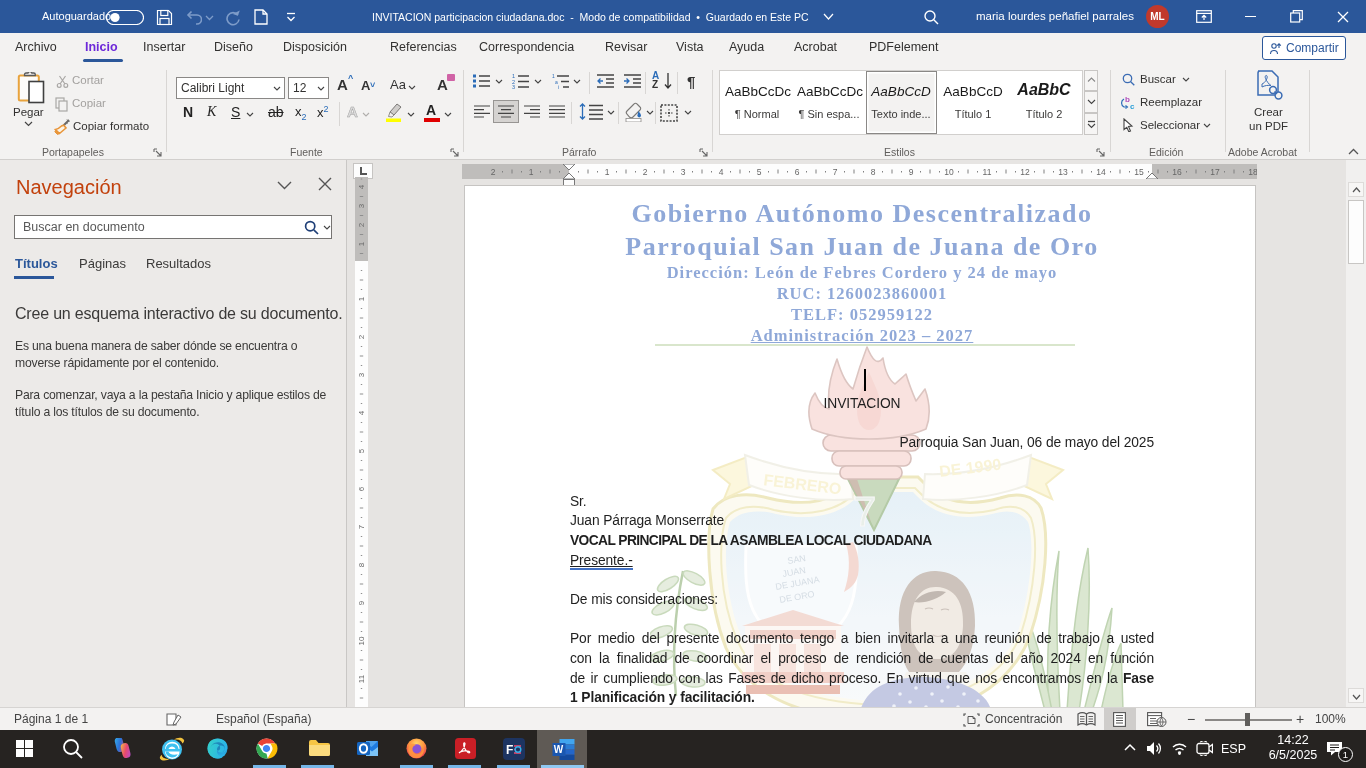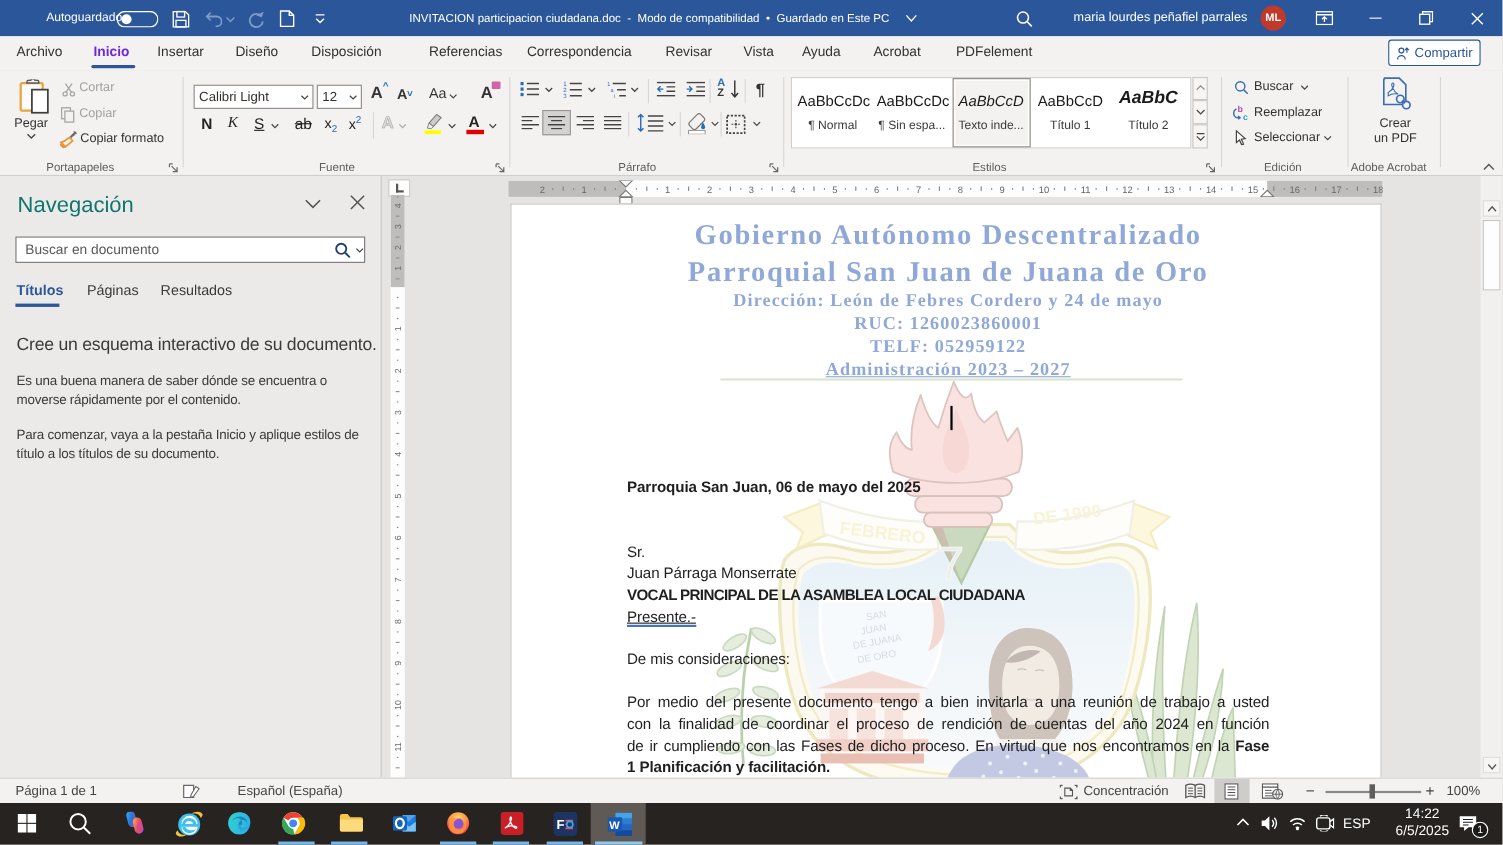--- a/index.html
+++ b/index.html
@@ -397,21 +397,21 @@
   <div class="abs rtext" style="left:1254px;top:42px;">Crear</div>
   <div class="abs rtext" style="left:1249px;top:56px;">un PDF</div>
   <div class="grplabel" style="left:1228px;">Adobe Acrobat</div>
   <div class="vsep" style="left:1309px;"></div>
   <svg class="abs" style="left:1348px;top:84px;" width="11" height="7" viewBox="0 0 11 7">
       <path d="M1 6 L5.5 1.5 L10 6" fill="none" stroke="#555" stroke-width="1.3"></path>
     </svg>
 </div>
 <div id="main">
   <div id="navpane">
-    <div class="abs" style="left:16px;top:16px;font-size:20px;color:#0f766e;">Navegación</div>
+    <div class="abs" style="left:16px;top:16px;font-size:20px;color:#c2410c;">Navegación</div>
     <svg class="abs" style="left:277px;top:21px;" width="15" height="9" viewBox="0 0 15 9">
         <path d="M1 1 L7.5 7.5 L14 1" fill="none" stroke="#555" stroke-width="1.4"></path>
       </svg>
     <svg class="abs" style="left:318px;top:17px;" width="14" height="14" viewBox="0 0 14 14">
         <path d="M1 1 L13 13 M13 1 L1 13" stroke="#555" stroke-width="1.4"></path>
       </svg>
     <div class="abs" style="left:14px;top:55px;width:318px;height:24px;background:#fff;border:1px solid #767472;">
       <div class="abs" style="left:8px;top:4px;font-size:12.5px;color:#595959;">Buscar en documento</div>
       <svg class="abs" style="left:289px;top:4px;" width="15" height="15" viewBox="0 0 15 15">
         <circle cx="6.2" cy="6.2" r="4.6" fill="none" stroke="#1f3f77" stroke-width="1.7"></circle>
@@ -690,21 +690,22 @@
 
       <div id="doctext" class="abs" style="left:105px;top:0;width:584px;height:560px;">
         <div class="abs hd1" style="top:13px;">Gobierno Autónomo Descentralizado</div>
         <div class="abs hd1" style="top:46px;">Parroquial San Juan de Juana de Oro</div>
         <div class="abs hd2" style="top:77px;">Dirección: León de Febres Cordero y 24 de mayo</div>
         <div class="abs hd2" style="top:98px;">RUC: 1260023860001</div>
         <div class="abs hd2" style="top:119px;">TELF: 052959122</div>
         <div class="abs hd2" style="top:140px;"><span style="text-decoration:underline;">Administración 2023 – 2027</span></div>
         <div class="abs" style="left:85px;top:158px;width:420px;height:2px;background:#d9e6cc;"></div>
         <div class="abs" style="left:294px;top:183px;width:1.6px;height:22px;background:#000;"></div>
-        <div class="abs bodyln" style="top:249px;width:584px;font-weight:bold;">Parroquia San Juan, 06 de mayo del 2025</div>
+        <div class="abs bodyln" style="top:210px;width:584px;text-align:center;">INVITACION</div>
+        <div class="abs bodyln" style="top:249px;width:584px;text-align:right;">Parroquia San Juan, 06 de mayo del 2025</div>
         <div class="abs bodyln" style="top:308px;">Sr.</div>
         <div class="abs bodyln" style="top:327px;">Juan Párraga Monserrate</div>
         <div class="abs bodyln" style="top:347px;font-weight:bold;letter-spacing:-0.6px;">VOCAL PRINCIPAL DE LA ASAMBLEA LOCAL CIUDADANA</div>
         <div class="abs bodyln" style="top:367px;"><span style="text-decoration:underline;border-bottom:2px solid #4472c4;">Presente.-</span></div>
         <div class="abs bodyln" style="top:406px;">De mis consideraciones:</div>
         <div class="abs bodyln just" style="top:445px;">Por medio del presente documento tengo a bien invitarla a una reunión de trabajo a usted</div>
         <div class="abs bodyln just" style="top:465px;">con la finalidad de coordinar el proceso de rendición de cuentas del año 2024 en función</div>
         <div class="abs bodyln just" style="top:485px;">de ir cumpliendo con las Fases de dicho proceso. En virtud que nos encontramos en la <b>Fase</b></div>
         <div class="abs bodyln" style="top:504px;font-weight:bold;">1 Planificación y facilitación.</div>
       </div>

